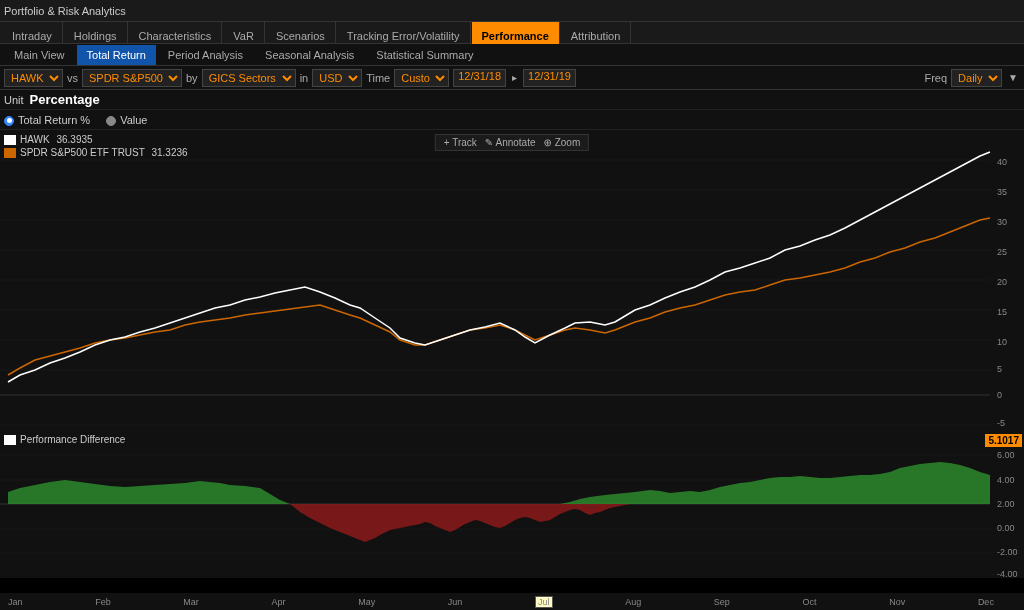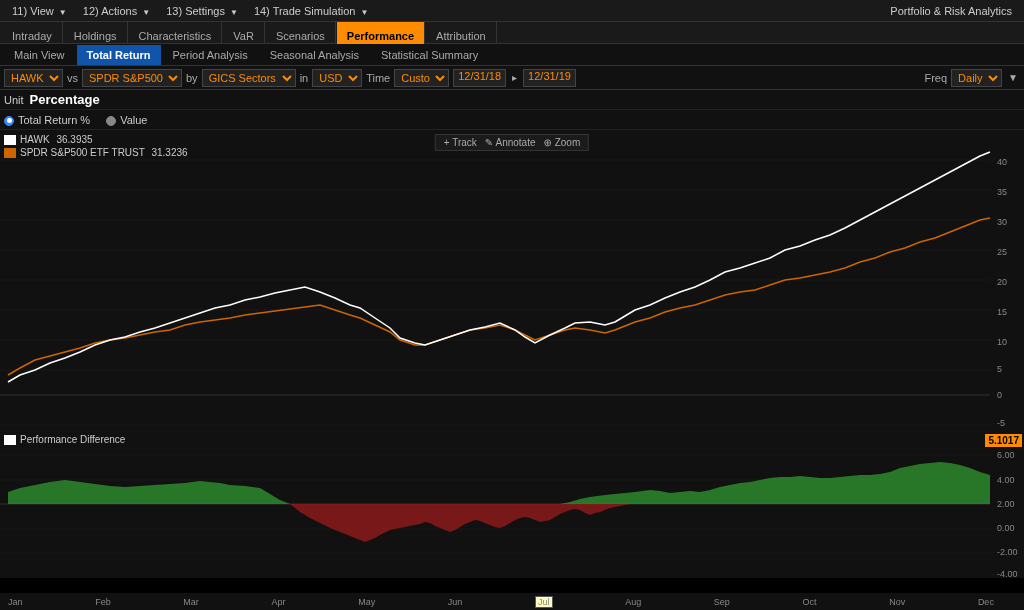--- a/index.html
+++ b/index.html
@@ -82,21 +82,21 @@
       padding: 2px 10px;
       cursor: pointer;
       font-size: 11px;
       height: 20px;
       display: flex;
       align-items: center;
     }
     .tab2.active {
       background: #1155aa;
       color: #fff;
-      font-weight: bold;
+      font-weight: normal;
     }
 
     
     .controls-row {
       background: #111;
       display: flex;
       align-items: center;
       height: 24px;
       border-bottom: 1px solid #333;
       padding: 0 4px;
@@ -270,56 +270,41 @@
       margin-top: 15px;
     }
     .x-label { color: #888; font-size: 9px; }
 
     svg { display: block; }
   </style>
 </head>
 <body>
 
 <div class="menu-bar">
-  <div class="menu-bar-left">
-    <div class="menu-item">
-      <span>11) View</span>
-      <span class="arrow">▼</span>
-    </div>
-    <div class="menu-item">
-      <span>12) Actions</span>
-      <span class="arrow">▼</span>
-    </div>
-    <div class="menu-item">
-      <span>13) Settings</span>
-      <span class="arrow">▼</span>
-    </div>
-    <div class="menu-item">
-      <span>14) Trade Simulation</span>
-      <span class="arrow">▼</span>
-    </div>
-  </div>
   <div class="menu-bar-right">Portfolio &amp; Risk Analytics</div>
 </div>
 
 <div class="tab-bar-1">
   <div class="tab1">
       <span>Intraday</span>
     </div>
   <div class="tab1">
       <span>Holdings</span>
     </div>
   <div class="tab1">
       <span>Characteristics</span>
     </div>
   <div class="tab1">
       <span>VaR</span>
     </div>
   <div class="tab1">
       <span>Scenarios</span>
+    </div>
+  <div class="tab1">
+      <span>Tracking Error/Volatility</span>
     </div>
   <div class="tab1 active">
       <span>Performance</span>
     </div>
   <div class="tab1">
       <span>Attribution</span>
     </div>
 </div>
 
 <div class="tab-bar-2">

